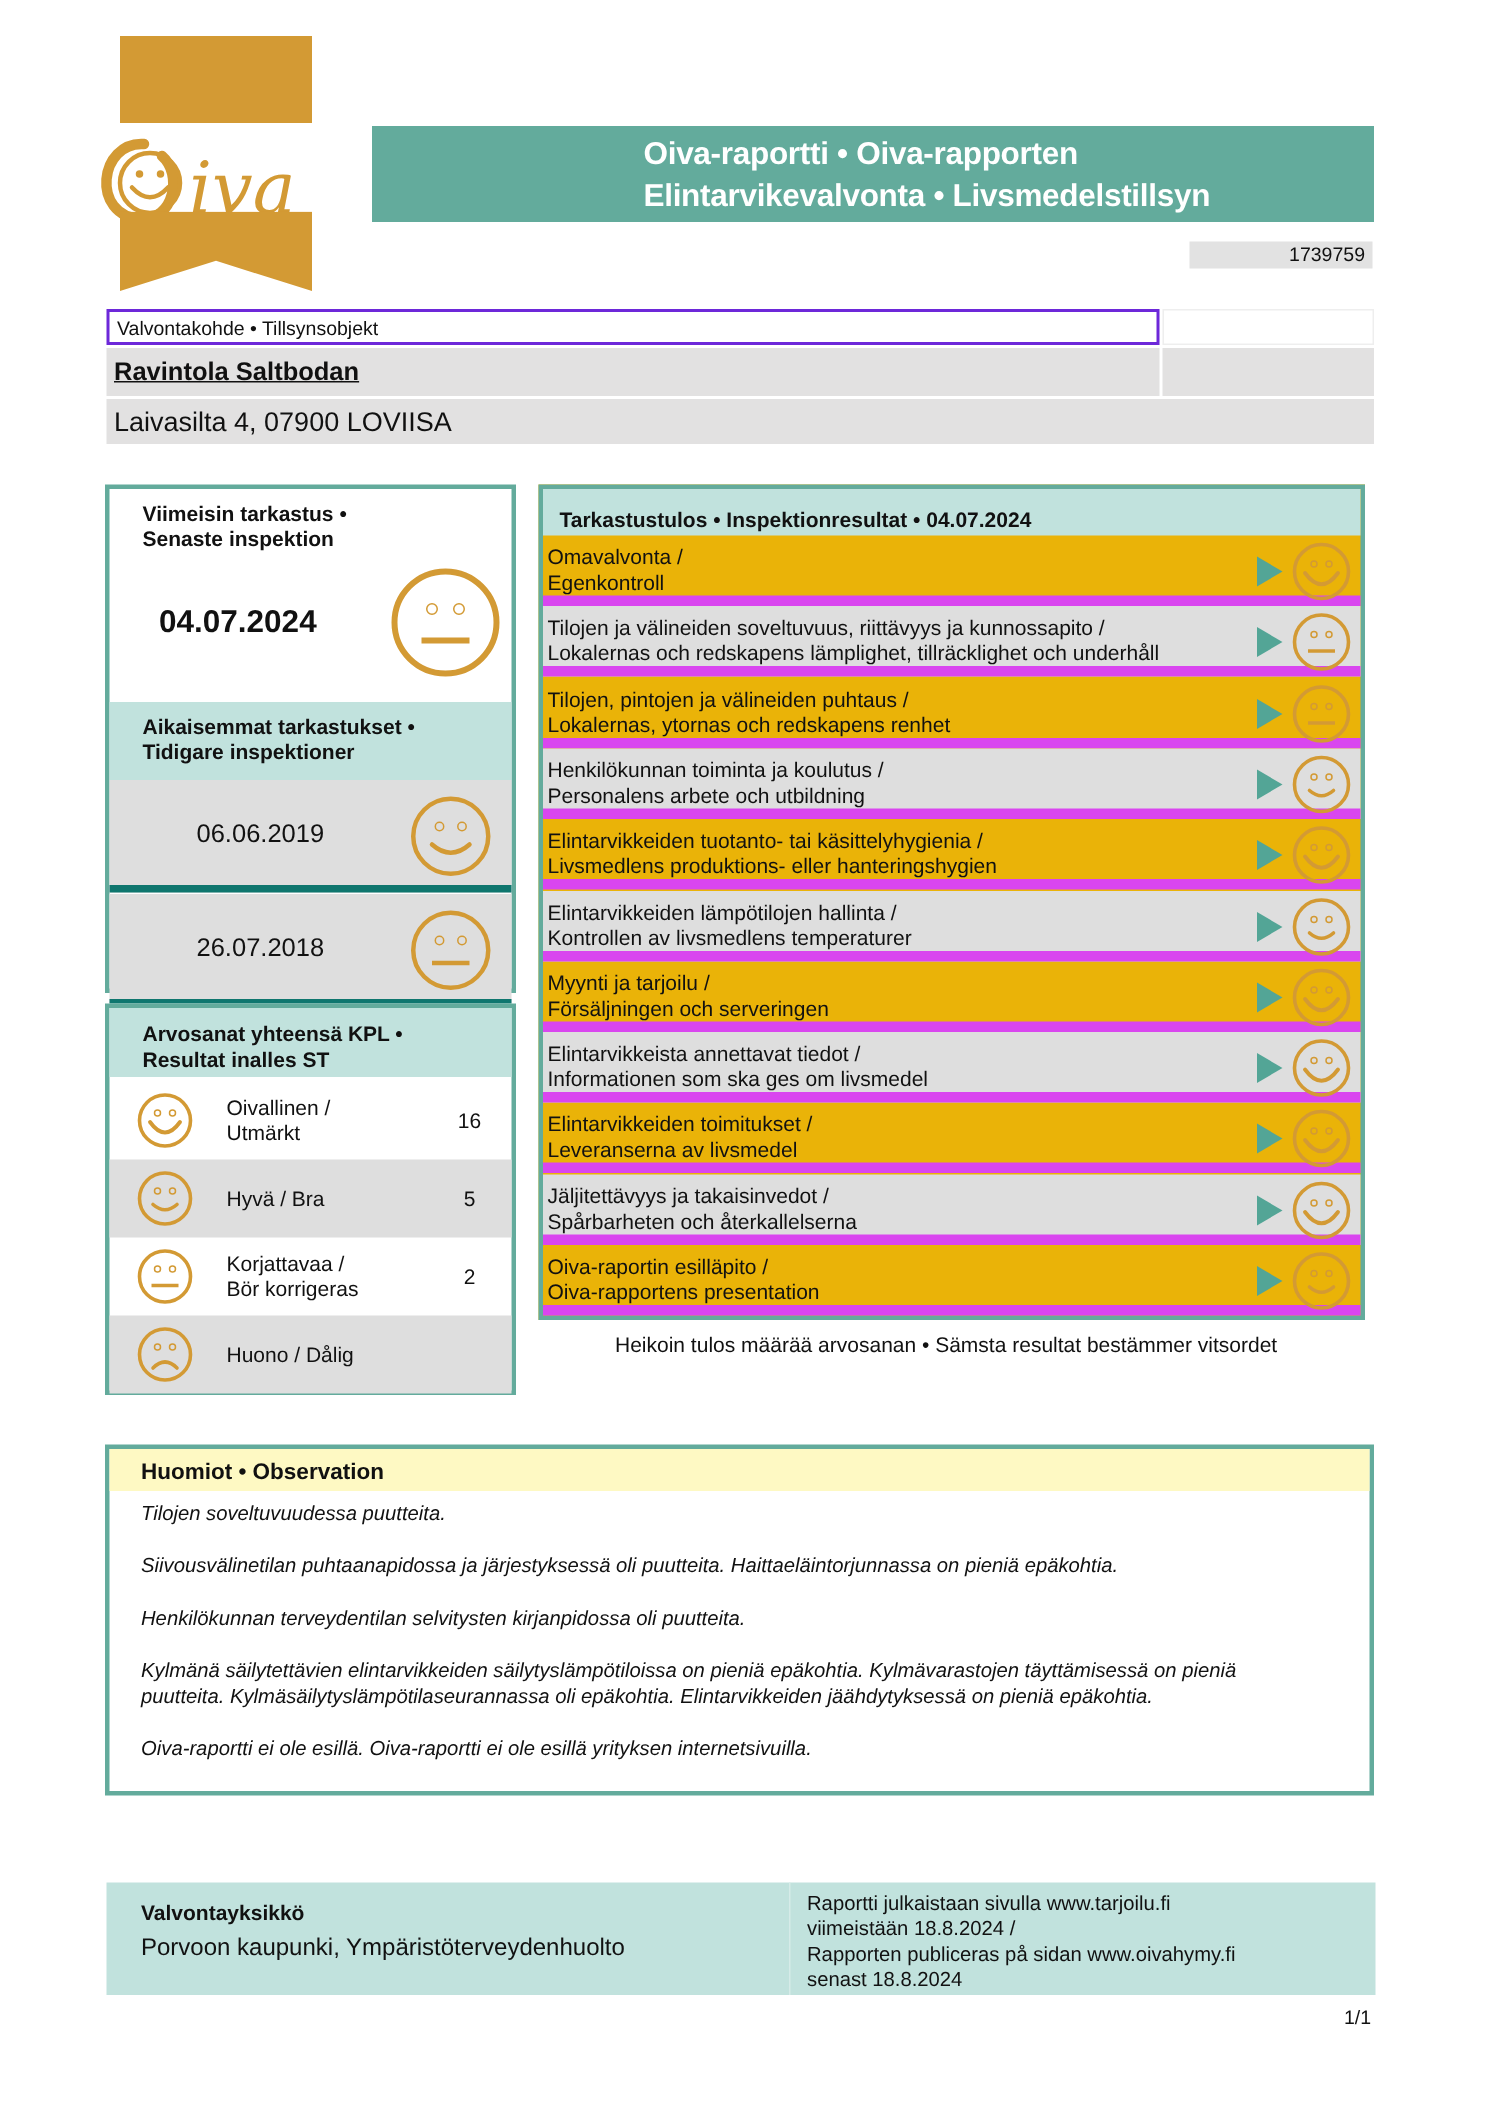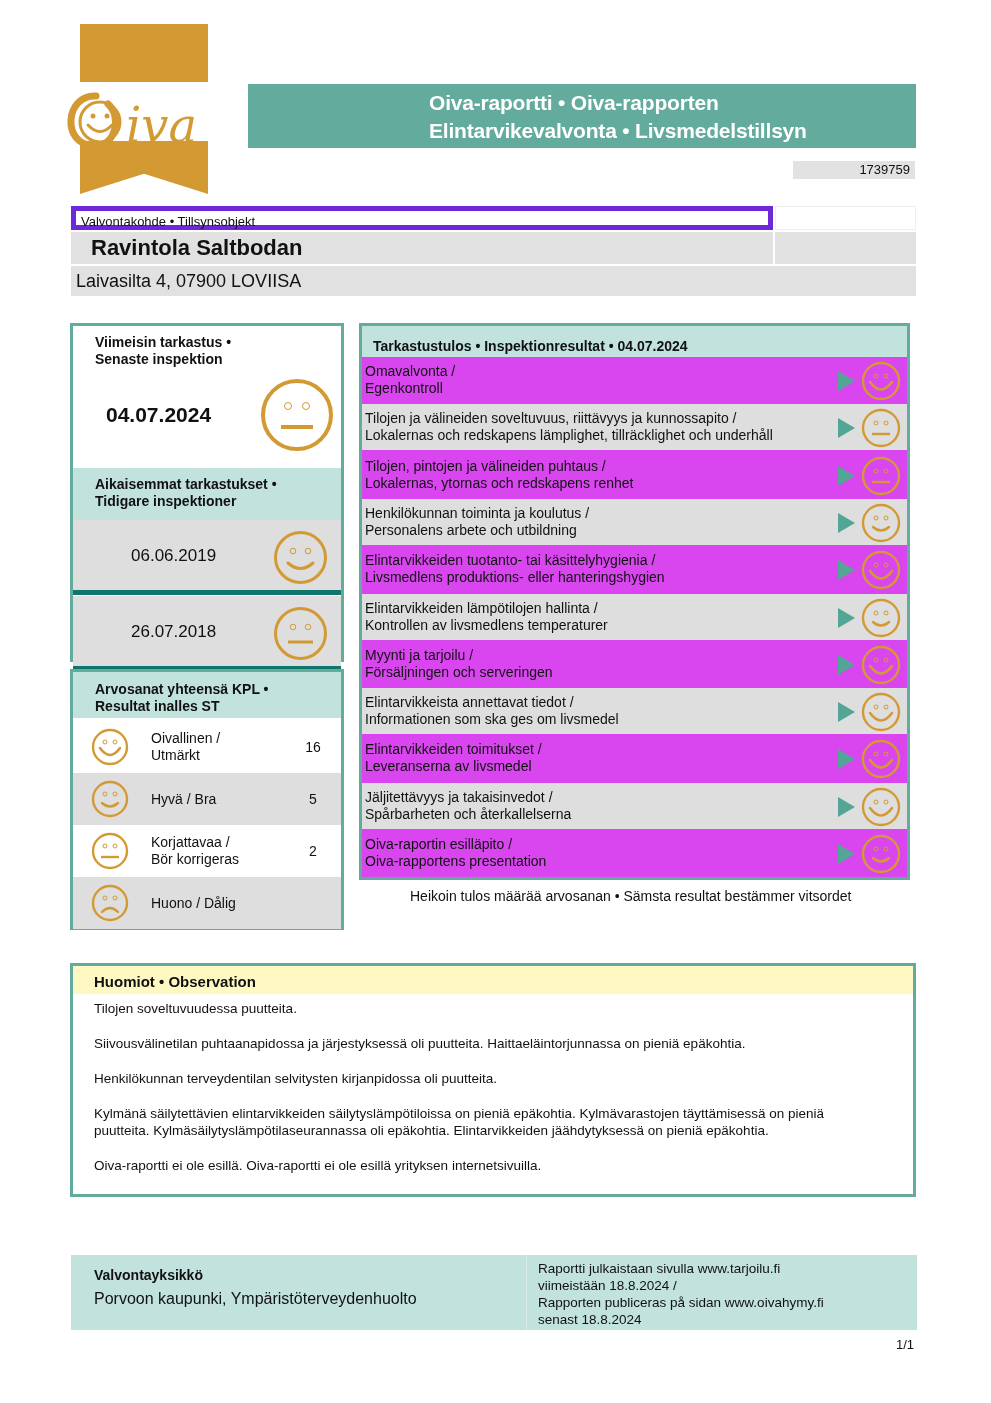--- a/index.html
+++ b/index.html
@@ -18,23 +18,23 @@
   
   #banner { left: 248px; top: 84px; width: 668px; height: 64px; background: #63ab9c; }
   #banner .t1, #banner .t2 { position: absolute; left: 181px; color: #fff; font-weight: bold; font-size: 21px; letter-spacing: -0.2px; }
   #banner .t1 { top: 7px; }
   #banner .t2 { top: 35px; }
 
   #report-id { left: 793px; top: 161px; width: 122px; height: 18px; background: #e2e2e2; font-size: 13px; text-align: right; padding-right: 5px; line-height: 18px; }
 
   
   #object { left: 71px; top: 206px; width: 845px; height: 88px; }
-  #object .r1 { position: absolute; left: 0; top: 0; width: 702px; height: 24px; background: #fff; border: 5px solid #6d28d9; font-size: 13px; padding-left: 5px; line-height: 22px; }
+  #object .r1 { position: absolute; left: 0; top: 0; width: 702px; height: 24px; background: #fff; border: 2px solid #6d28d9; font-size: 13px; padding-left: 5px; line-height: 22px; }
   #object .r1b { position: absolute; left: 704px; top: 0; width: 141px; height: 24px; background: #fff; border: 1px solid #eee; }
-  #object .r2 { position: absolute; left: 0; top: 26px; width: 702px; height: 32px; background: #e2e1e1; font-size: 22px; font-weight: bold; padding-left: 20px; line-height: 32px; }
+  #object .r2 { position: absolute; left: 0; top: 26px; width: 702px; height: 32px; background: #e2e1e1; font-size: 17px; font-weight: bold; padding-left: 5px; line-height: 32px; text-decoration: underline; }
   #object .r2b { position: absolute; left: 704px; top: 26px; width: 141px; height: 32px; background: #e2e1e1; }
   #object .r3 { position: absolute; left: 0; top: 60px; width: 845px; height: 30px; background: #e2e1e1; font-size: 18px; padding-left: 5px; line-height: 30px; }
 
   
   .panel { border: 3px solid #63ab9c; }
   #latest { left: 70px; top: 323px; width: 274px; height: 339px; background: #fff; }
   #latest .title { position: absolute; left: 22px; top: 8px; font-size: 14px; font-weight: bold; line-height: 17px; }
   #latest .date { position: absolute; left: 33px; top: 77px; font-size: 21px; font-weight: bold; }
   #latest .bigface { position: absolute; left: 186px; top: 51px; width: 76px; height: 76px; }
   #prev-head { position: absolute; left: 0; top: 142px; width: 268px; height: 52px; background: #c1e2dd; }
@@ -46,36 +46,36 @@
   #grades { left: 70px; top: 669px; width: 274px; height: 261px; background: #fff; }
   #grades .head { position: absolute; left: 0; top: 0; width: 268px; height: 46px; background: #c1e2dd; }
   #grades .head .txt { position: absolute; left: 22px; top: 9px; font-size: 14px; font-weight: bold; line-height: 17px; }
   .g-row { position: absolute; left: 0; width: 268px; height: 52px; }
   .g-row.shaded { background: #dedede; }
   .g-row .f { position: absolute; left: 18px; top: 7px; width: 38px; height: 38px; }
   .g-row .lbl { position: absolute; left: 78px; font-size: 14px; line-height: 17px; }
   .g-row .cnt { position: absolute; left: 220px; width: 40px; text-align: center; font-size: 14px; }
 
   
-  #results { left: 359px; top: 323px; width: 551px; height: 557px; background: #d946ef; text-decoration: underline; }
+  #results { left: 359px; top: 323px; width: 551px; height: 557px; background: #eab308; text-decoration: underline; }
   #results .head { position: absolute; left: 0; top: 0; width: 545px; height: 31px; background: #c1e2dd; }
   #results .head .txt { position: absolute; left: 11px; top: 12px; font-size: 14px; font-weight: bold; }
-  .res-row { position: absolute; left: 0; width: 545px; height: 47px; border-bottom: 1px solid #d946ef; }
+  .res-row { position: absolute; left: 0; width: 545px; height: 47px; border-bottom: 7px solid #d946ef; }
   .res-row.shaded { background: #dedede; }
   .res-row .lbl { position: absolute; left: 3px; top: 6px; font-size: 14px; line-height: 17px; width: 470px; }
   .res-row .arrow { position: absolute; left: 476px; top: 14px; width: 0; height: 0;
      border-top: 10px solid transparent; border-bottom: 10px solid transparent; border-left: 17px solid #53a596; }
   .res-row .f { position: absolute; left: 499px; top: 4px; width: 40px; height: 40px; }
   #results-note { left: 410px; top: 888px; font-size: 14px; }
 
   
   #obs { left: 70px; top: 963px; width: 846px; height: 234px; background: #fff; }
   #obs .head { position: absolute; left: 0; top: 0; width: 840px; height: 28px; background: #fef9c3; }
   #obs .head .txt { position: absolute; left: 21px; top: 7px; font-size: 15px; font-weight: bold; }
-  #obs .body { position: absolute; left: 21px; top: 34px; width: 760px; font-size: 13.5px; line-height: 17px; }
+  #obs .body { position: absolute; left: 21px; top: 34px; width: 760px; font-size: 13.5px; line-height: 17px; font-style: italic; }
   #obs .body p { margin-bottom: 18px; }
 
   
   #footer { left: 71px; top: 1255px; width: 846px; height: 75px; background: #c1e2dd; }
   #footer .unit-label { position: absolute; left: 23px; top: 12px; font-size: 14px; font-weight: bold; }
   #footer .unit-name { position: absolute; left: 23px; top: 35px; font-size: 16px; }
   #footer .pub { position: absolute; left: 467px; top: 5px; font-size: 13.5px; line-height: 17px; width: 360px; }
   #footer .div { position: absolute; left: 455px; top: 0; width: 1px; height: 75px; background: #d6ebe8; }
   #page-num { left: 896px; top: 1337px; font-size: 13px; }
 

